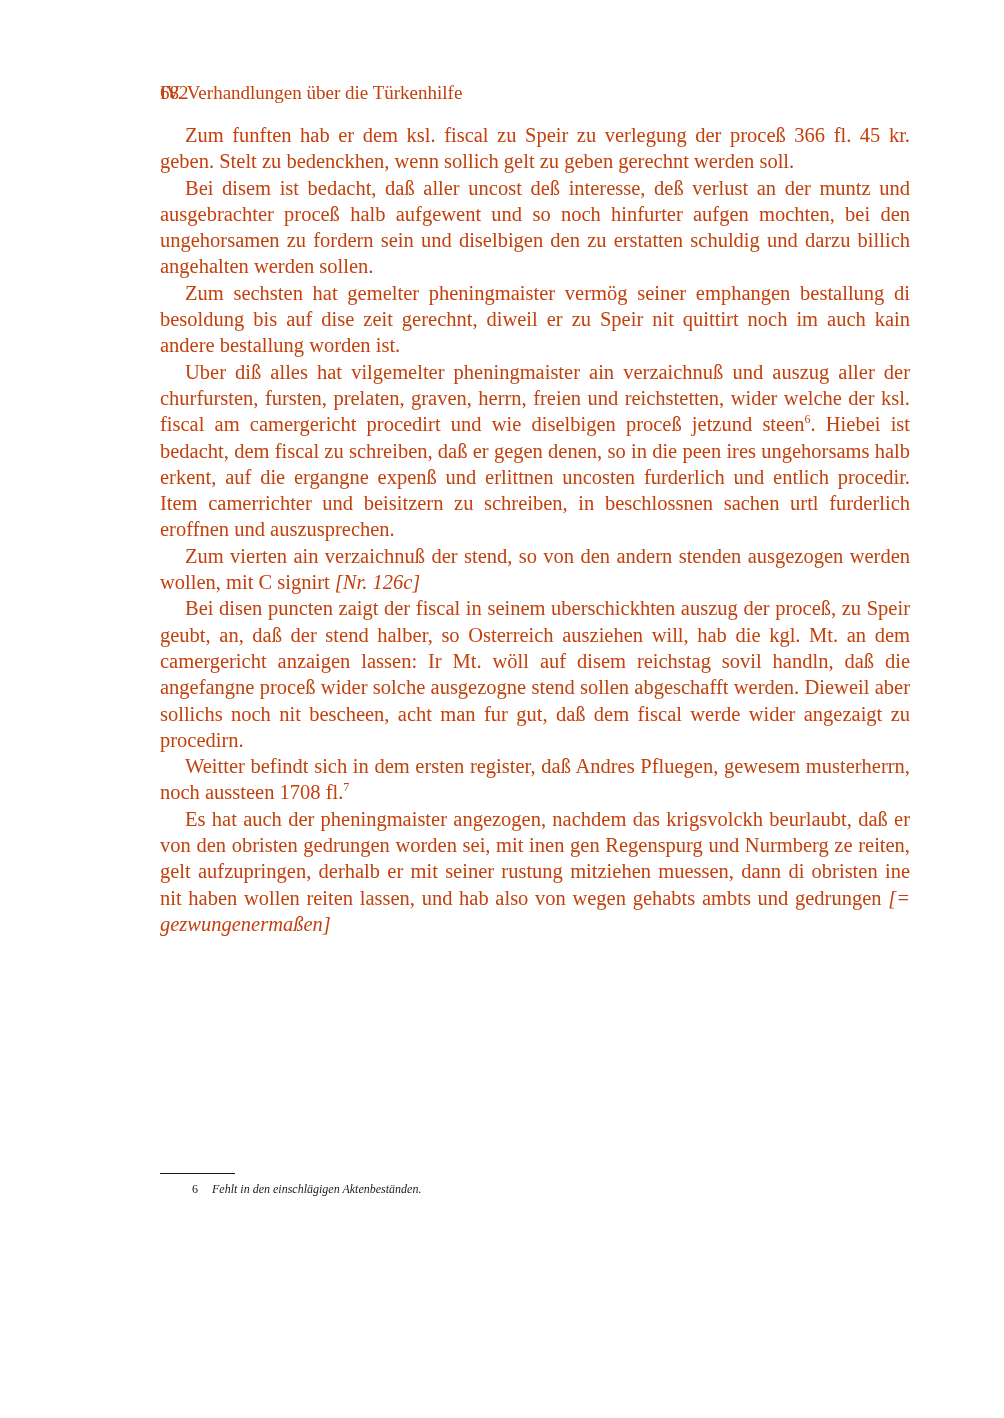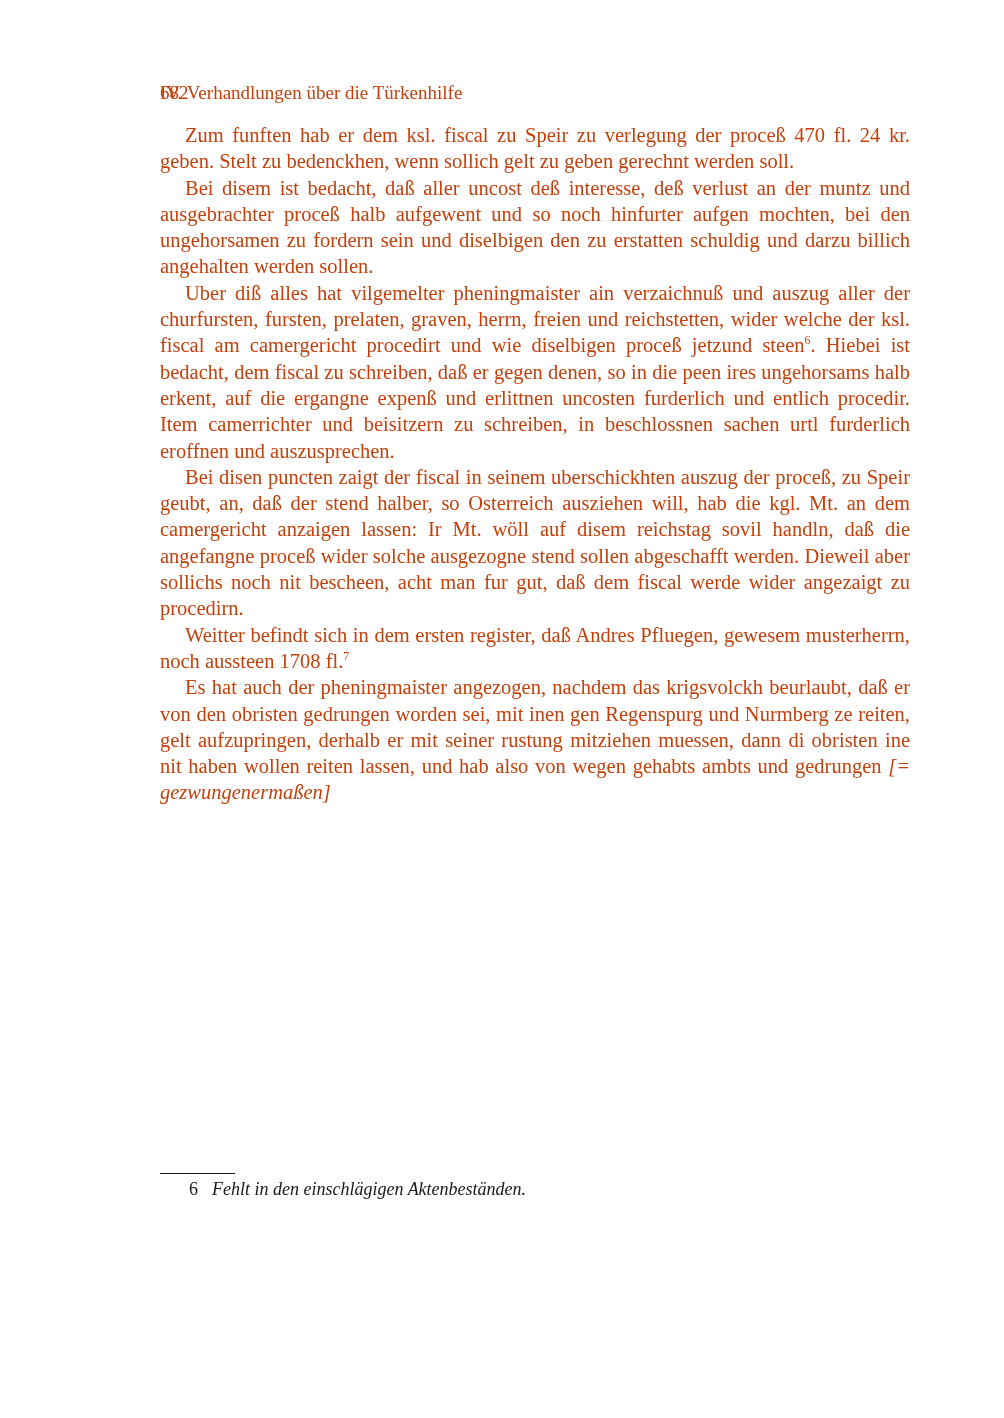--- a/index.html
+++ b/index.html
@@ -18,37 +18,39 @@
     margin-top: 14px;
     font-size: 20.5px; line-height: 26.3px;
     text-align: justify; hyphens: manual;
   }
   .para { margin: 0; text-indent: 25px; }
   .para i { font-style: italic; }
   sup { font-size: 12px; line-height: 0; vertical-align: 8px; }
   .footnote-area { position: absolute; left: 160px; top: 1173px; width: 750px;
     font-family: "Liberation Serif", "DejaVu Serif", serif; color: #1a1a1a; }
   .footnote-rule { width: 75px; height: 0; border-top: 1px solid #1a1a1a; margin-bottom: 4px; }
-  .footnote { font-size: 18px; line-height: 22px; text-align: justify; margin: 0; }
+  .footnote { font-size: 12px; line-height: 22px; text-align: justify; margin: 0; }
   .fn-num { display: inline-block; width: 38px; text-align: right; padding-right: 14px; font-style: normal; }
   .fn-text { font-style: italic; }
 </style>
 </head>
 <body>
 
 <div class="page">
   <div class="running-head">
     <span class="page-number">682</span>
     <span class="running-title">IV. Verhandlungen über die Türkenhilfe</span>
   </div>
 
   <div class="body-text">
-    <p class="para"><span>Zum funften hab er dem ksl. fiscal zu Speir zu verlegung der proceß 470 fl. 24 kr. geben. Stelt zu bedenckhen, wenn sollich gelt zu geben gerechnt werden soll.</span></p>
+    <p class="para"><span>Zum funften hab er dem ksl. fiscal zu Speir zu verlegung der proceß 366 fl. 45 kr. geben. Stelt zu bedenckhen, wenn sollich gelt zu geben gerechnt werden soll.</span></p>
     <p class="para"><span>Bei disem ist bedacht, daß aller uncost deß interesse, deß verlust an der muntz und ausgebrachter proceß halb aufgewent und so noch hinfurter aufgen mochten, bei den ungehorsamen zu fordern sein und diselbigen den zu erstatten schuldig und darzu billich angehalten werden sollen.</span></p>
+    <p class="para"><span>Zum sechsten hat gemelter pheningmaister vermög seiner emphangen be­stallung di besoldung bis auf dise zeit gerechnt, diweil er zu Speir nit quittirt noch im auch kain andere bestallung worden ist.</span></p>
     <p class="para"><span>Uber diß alles hat vilgemelter pheningmaister ain verzaichnuß und auszug aller der churfursten, fursten, prelaten, graven, herrn, freien und reichstetten, wider welche der ksl. fiscal am camergericht procedirt und wie diselbigen proceß jetzund steen</span><sup>6</sup><span>. Hiebei ist bedacht, dem fiscal zu schreiben, daß er gegen denen, so in die peen ires ungehorsams halb erkent, auf die ergangne expenß und erlittnen uncosten furderlich und entlich procedir. Item camerrichter und beisitzern zu schreiben, in beschlossnen sachen urtl furderlich eroffnen und auszusprechen.</span></p>
+    <p class="para"><span>Zum vierten ain verzaichnuß der stend, so von den andern stenden ausgezo­gen werden wollen, mit C signirt </span><i>[Nr. 126c]</i></p>
     <p class="para"><span>Bei disen puncten zaigt der fiscal in seinem uberschickhten auszug der proceß, zu Speir geubt, an, daß der stend halber, so Osterreich ausziehen will, hab die kgl. Mt. an dem camergericht anzaigen lassen: Ir Mt. wöll auf disem reichstag sovil handln, daß die angefangne proceß wider solche ausgezogne stend sollen abgeschafft werden. Dieweil aber sollichs noch nit bescheen, acht man fur gut, daß dem fiscal werde wider angezaigt zu procedirn.</span></p>
     <p class="para"><span>Weitter befindt sich in dem ersten register, daß Andres Pfluegen, gewesem musterherrn, noch aussteen 1708 fl.</span><sup>7</sup></p>
     <p class="para"><span>Es hat auch der pheningmaister angezogen, nachdem das krigsvolckh be­urlaubt, daß er von den obristen gedrungen worden sei, mit inen gen Re­genspurg und Nurmberg ze reiten, gelt aufzupringen, derhalb er mit seiner rustung mitziehen muessen, dann di obristen ine nit haben wollen reiten lassen, und hab also von wegen gehabts ambts und gedrungen </span><i>[= gezwungenermaßen]</i></p>
   </div>
 </div>
 
 <div class="footnote-area">
   <div class="footnote-rule"></div>
   <p class="footnote"><span class="fn-num">6</span><span class="fn-text">Fehlt in den einschlägigen Aktenbeständen.</span></p>
 </div>

